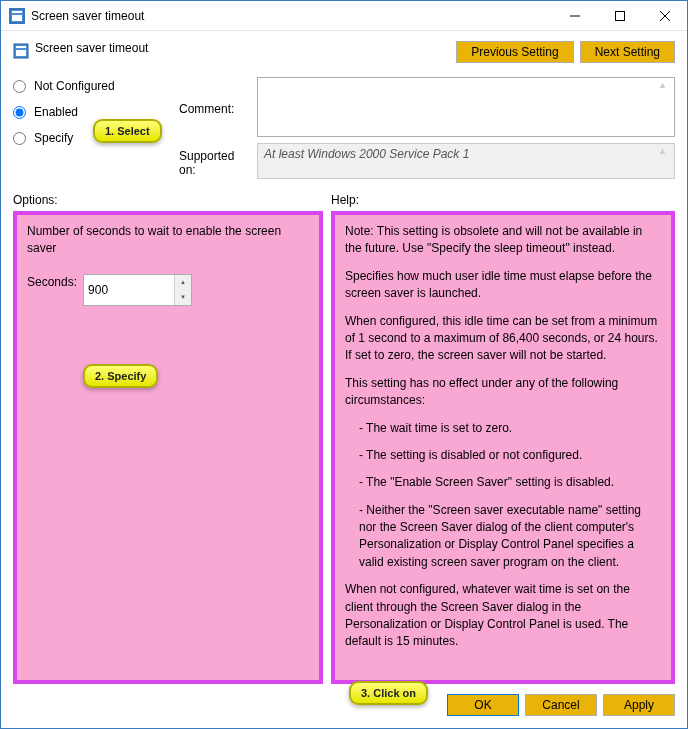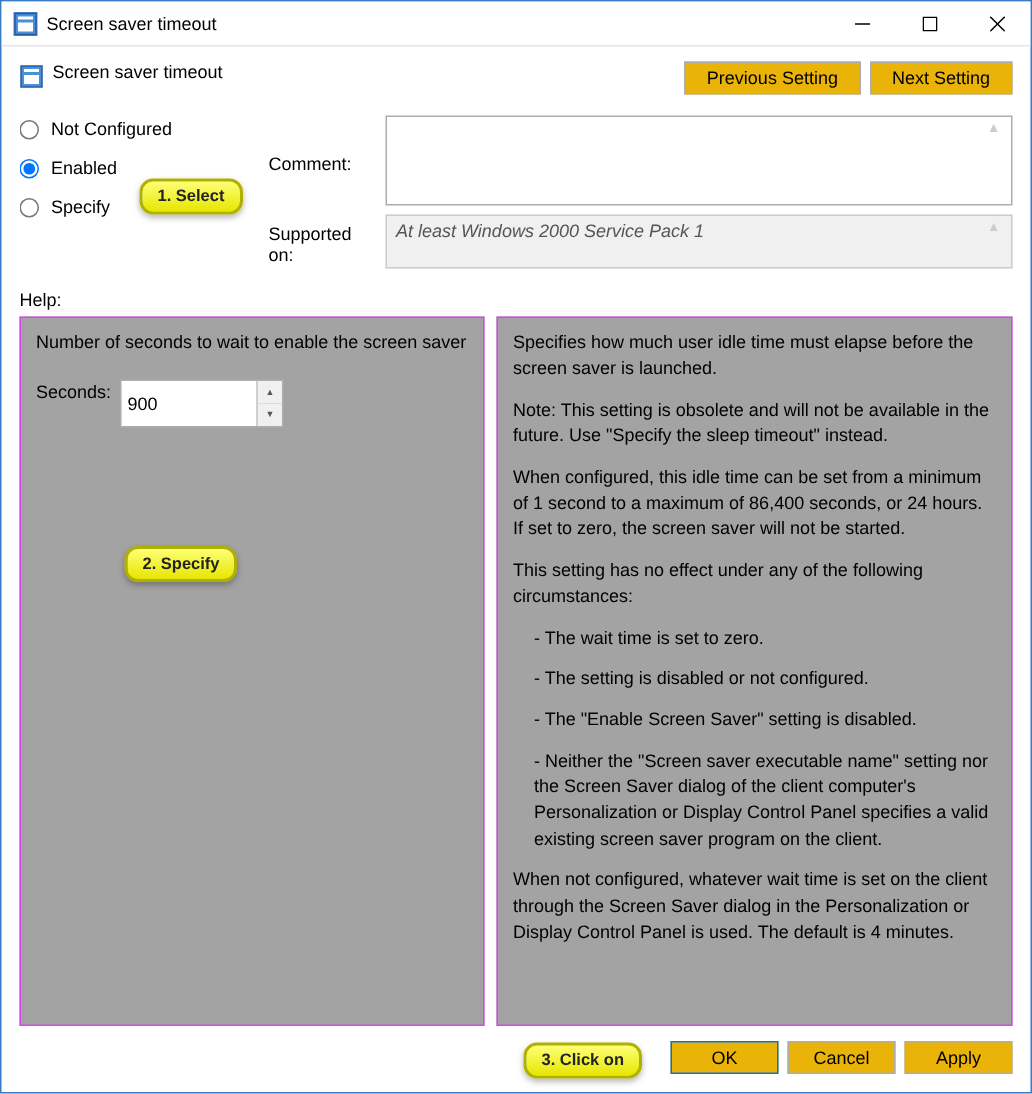--- a/index.html
+++ b/index.html
@@ -113,22 +113,22 @@
   }
   .options-label { width: 318px; font-size: 12px; }
   .help-label { flex: 1; font-size: 12px; }
   .panels {
     display: flex;
     gap: 8px;
     flex: 1;
     min-height: 0;
   }
   .panel {
-    border: 1px solid #d946ef;
-    background: #a3a3a3;
+    border: 4px solid #d946ef;
+    background: #f9a8d4;
     padding: 8px 10px;
     overflow: auto;
     font-size: 12px;
     line-height: 1.45;
   }
   .options-panel { width: 310px; }
   .help-panel { flex: 1; }
   .help-panel p { margin: 0 0 10px 0; }
   .indent { padding-left: 14px; }
   .seconds-row {
@@ -268,53 +268,54 @@
         <span class="comment-label">Supported on:</span>
         <div class="supported-box">
           <span>At least Windows 2000 Service Pack 1</span>
           <span class="scroll-hint">▲</span>
         </div>
       </div>
     </div>
   </div>
 
   <div class="section-labels">
+    <span class="options-label">Options:</span>
     <span class="help-label">Help:</span>
   </div>
 
   <div class="panels">
     <div class="panel options-panel">
       <div>Number of seconds to wait to enable the screen saver</div>
       <div class="seconds-row">
         <span>Seconds:</span>
         <div class="spinner">
           <input type="text" value="900" style="">
           <div class="spinner-btns">
             <div class="spinner-btn">▲</div>
             <div class="spinner-btn">▼</div>
           </div>
         </div>
       </div>
     </div>
     <div class="panel help-panel">
+      <p>Note: This setting is obsolete and will not be available in the future. Use "Specify the sleep timeout" instead.</p>
       <p>Specifies how much user idle time must elapse before the screen saver is launched.</p>
-      <p>Note: This setting is obsolete and will not be available in the future. Use "Specify the sleep timeout" instead.</p>
       <p>When configured, this idle time can be set from a minimum of 1 second to a maximum of 86,400 seconds, or 24 hours. If set to zero, the screen saver will not be started.</p>
       <p>This setting has no effect under any of the following circumstances:</p>
       <p class="indent">- The wait time is set to zero.</p>
       <p class="indent">- The setting is disabled or not configured.</p>
       <p class="indent">- The "Enable Screen Saver" setting is disabled.</p>
       <p class="indent">- Neither the "Screen saver executable name" setting nor the Screen Saver dialog of the client computer's Personalization or Display Control Panel specifies a valid existing screen saver program on the client.</p>
-      <p>When not configured, whatever wait time is set on the client through the Screen Saver dialog in the Personalization or Display Control Panel is used. The default is 4 minutes.</p>
+      <p>When not configured, whatever wait time is set on the client through the Screen Saver dialog in the Personalization or Display Control Panel is used. The default is 15 minutes.</p>
     </div>
   </div>
 
   <div class="footer">
     <button class="btn" style="border-color:#0078d7">OK</button>
     <button class="btn">Cancel</button>
     <button class="btn">Apply</button>
   </div>
 
 </div>
 
 <div class="callout" style="top:118px; left:92px;">1. Select</div>
 <div class="callout" style="top:363px; left:82px;">2. Specify</div>
-<div class="callout" style="top:694px; left:348px;">3. Click on</div>
+<div class="callout" style="top:680px; left:348px;">3. Click on</div>
 
 </body></html>

